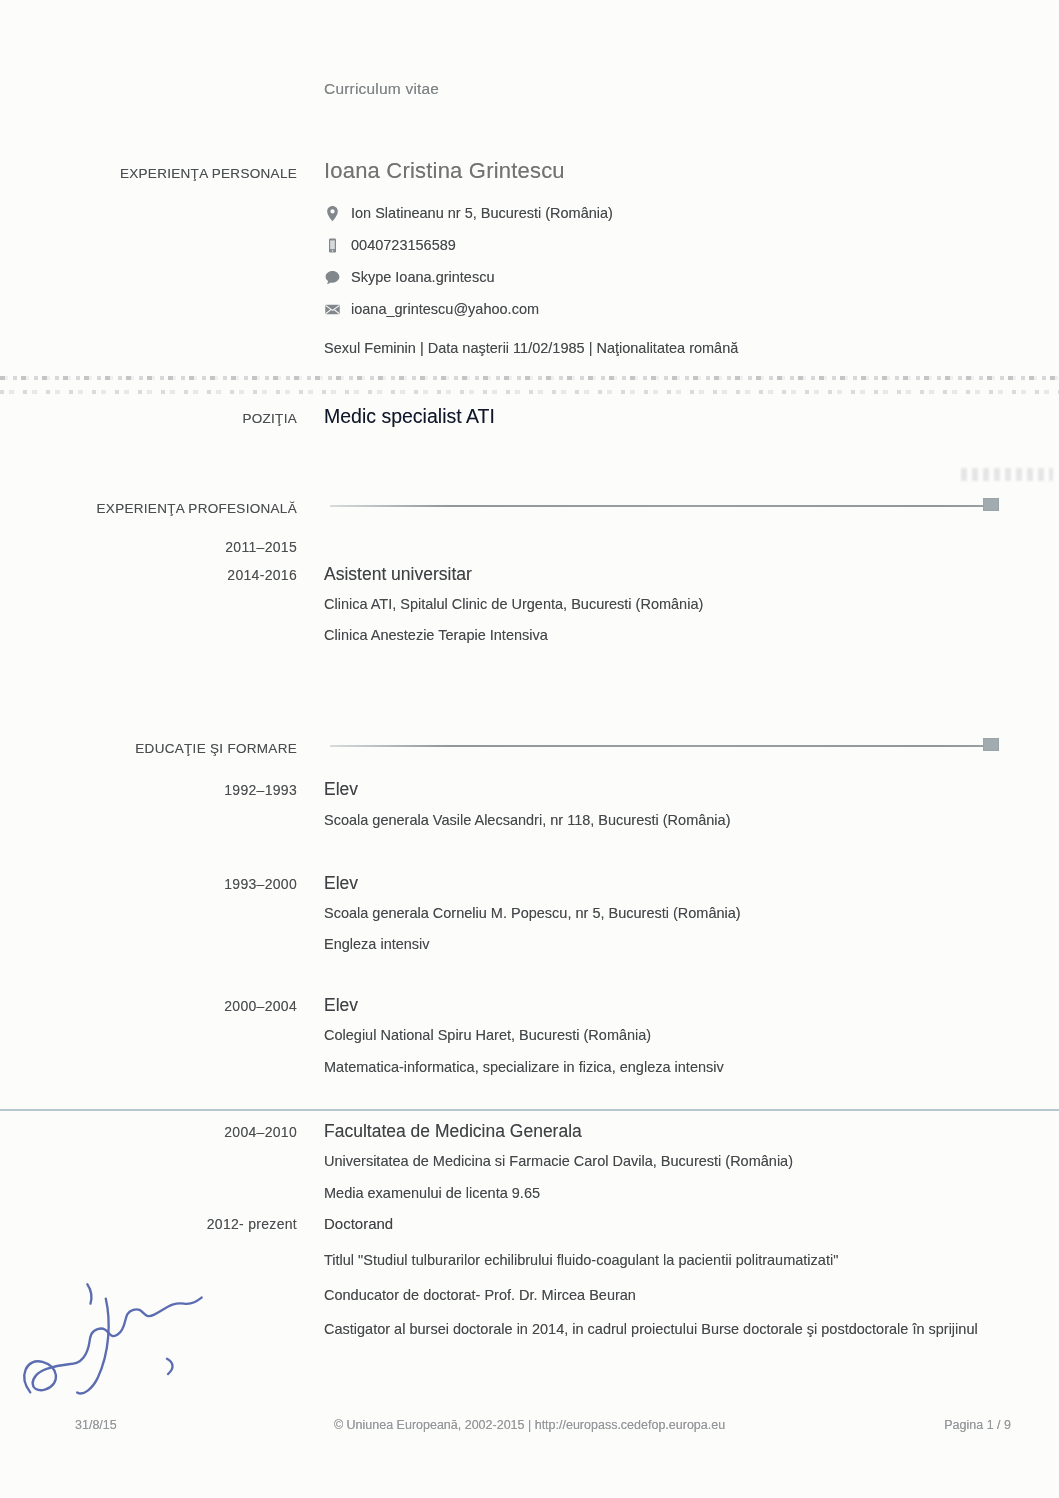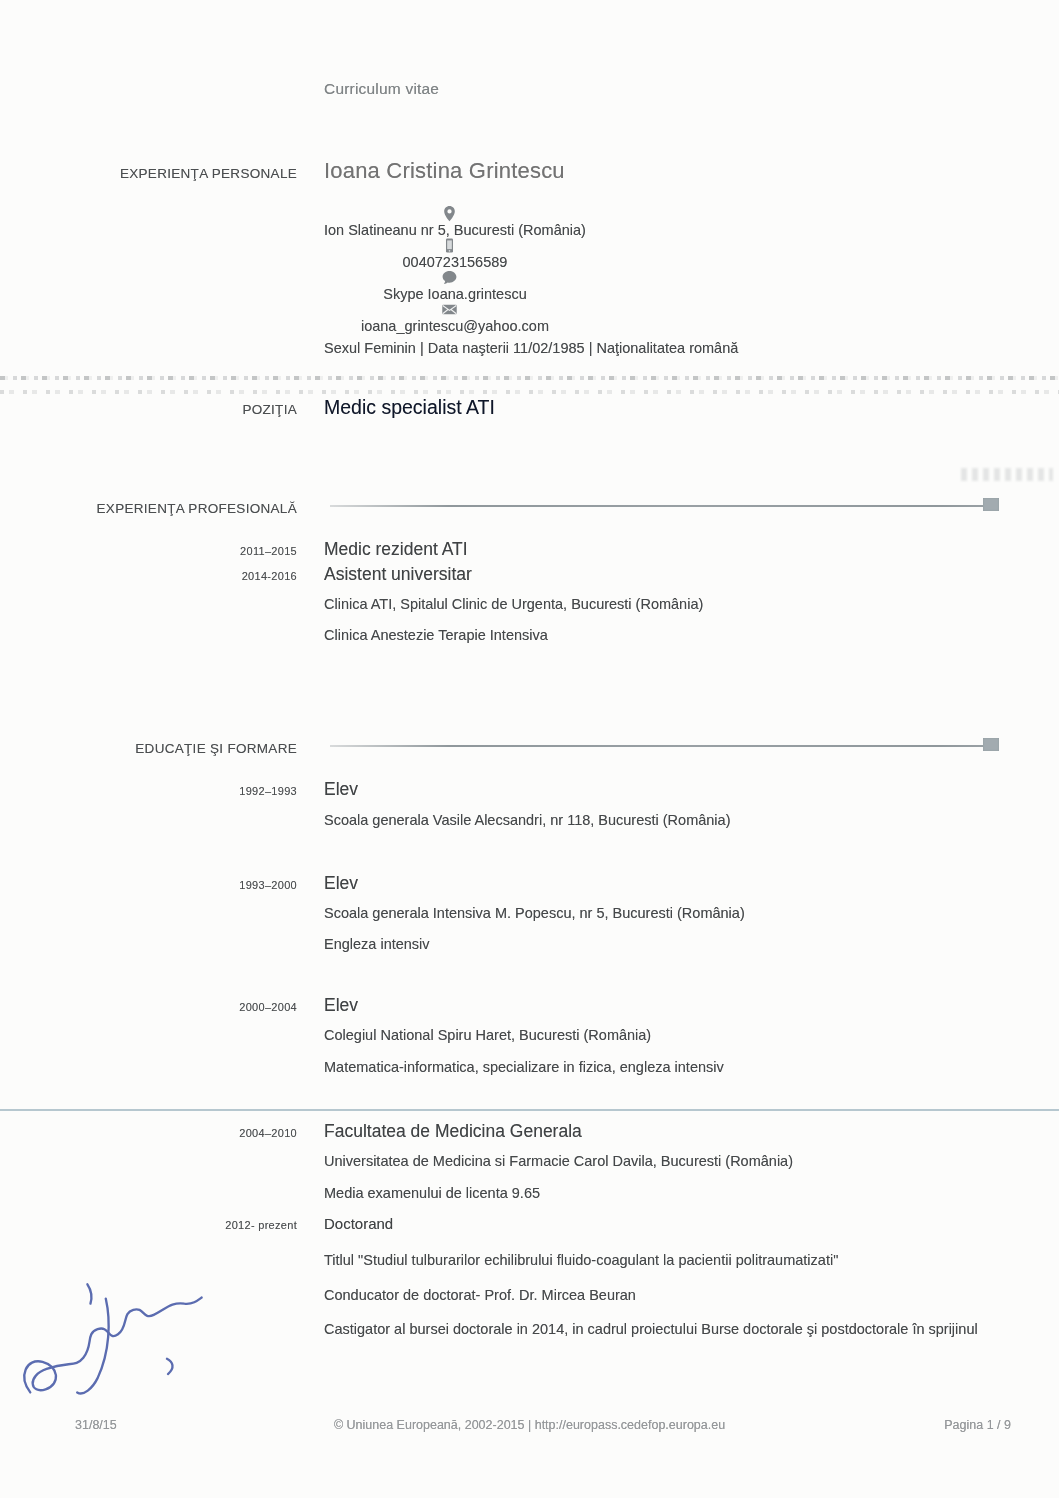--- a/index.html
+++ b/index.html
@@ -15,23 +15,23 @@
   }
   .row { position:absolute; left:0; width:1059px; display:flex; align-items:baseline; }
   .lbl { width:297px; text-align:right; flex-shrink:0; font-size:13.5px; color:#4b4e50; letter-spacing:0.3px; }
   .main { margin-left:27px; flex:1; min-width:0; }
   .cv-header { font-size:15.5px; color:#7f8486; letter-spacing:0.2px; }
   .name { font-size:22px; color:#737373; letter-spacing:0.2px; }
   .pos-value { font-size:19.5px; color:#0f172a; }
   .entry-title { font-size:17.5px; color:#3f4244; }
   .entry-title.small { font-size:15px; }
   .detail { font-size:14.5px; white-space:nowrap; overflow:hidden; }
-  .dates { font-size:11px; }
+  .dates { font-size:14px; }
   .contact-list { position:absolute; left:324px; top:205px; }
-  .contact-row { display:flex; align-items:center; height:32px;flex-direction:column; }
+  .contact-row { display:flex; height:32px; }
   .contact-icon { width:17px; height:17px; margin-right:10px; flex-shrink:0; display:inline-flex; }
   .contact-text { font-size:14.5px; }
   .demographics { position:absolute; left:324px; top:340px; font-size:14.5px; }
   .rule-area { position:relative; height:16px; margin-right:66px; }
   .rule { position:absolute; left:6px; right:4px; top:8px; height:2px;
           background:linear-gradient(90deg,rgba(150,156,160,0.35),#8f979b 18%,#99a0a4 55%,#8f979b 92%,#9aa1a5); }
   .rule-square { position:absolute; right:-6px; top:1px; width:16px; height:13px; background:#a2abb0; box-shadow:inset 0 0 2px #8e979c; }
   .divider { position:absolute; left:0; right:0; top:1109px; height:2px; background:#a9bdc7; opacity:0.85; }
   .noise-band { position:absolute; left:0; right:0; height:4px; filter:blur(0.5px); }
   .noise-1 { top:376px; background:repeating-linear-gradient(90deg, rgba(86,92,96,0.34) 0 5px, rgba(86,92,96,0.08) 5px 8px, rgba(0,0,0,0) 8px 13px, rgba(86,92,96,0.22) 13px 17px, rgba(0,0,0,0) 17px 21px); }
@@ -96,37 +96,36 @@
       </span>
       <span class="contact-text">ioana_grintescu@yahoo.com</span>
     </div>
   </div>
 
   <div class="demographics">Sexul Feminin | Data naşterii 11/02/1985 | Naţionalitatea română</div>
 
   <div class="noise-band noise-1"></div>
   <div class="noise-band noise-2"></div>
 
-  <div class="row" style="top:396px">
+  <div class="row" style="top:405px">
     <div class="lbl">POZIŢIA</div>
     <div class="main pos-value">Medic specialist ATI</div>
   </div>
 
   <div class="row" style="top:497px">
     <div class="lbl">EXPERIENŢA PROFESIONALĂ</div>
     <div class="main rule-area">
       <div class="rule"></div>
       <div class="rule-square"></div>
     </div>
   </div>
   <div class="scan-smudge"></div>
 
   <div class="row" style="top:539px">
     <div class="lbl dates">2011–2015</div>
-    <div class="main entry-title">Medic rezident ATI</div>
   </div>
   <div class="row" style="top:564px">
     <div class="lbl dates">2014-2016</div>
     <div class="main entry-title">Asistent universitar</div>
   </div>
   <div class="row" style="top:596px">
     <div class="lbl"></div>
     <div class="main detail">Clinica ATI, Spitalul Clinic de Urgenta, Bucuresti (România)</div>
   </div>
   <div class="row" style="top:627px">
@@ -150,21 +149,21 @@
     <div class="lbl"></div>
     <div class="main detail">Scoala generala Vasile Alecsandri, nr 118, Bucuresti (România)</div>
   </div>
 
   <div class="row" style="top:873px">
     <div class="lbl dates">1993–2000</div>
     <div class="main entry-title">Elev</div>
   </div>
   <div class="row" style="top:905px">
     <div class="lbl"></div>
-    <div class="main detail">Scoala generala Intensiva M. Popescu, nr 5, Bucuresti (România)</div>
+    <div class="main detail">Scoala generala Corneliu M. Popescu, nr 5, Bucuresti (România)</div>
   </div>
   <div class="row" style="top:936px">
     <div class="lbl"></div>
     <div class="main detail">Engleza intensiv</div>
   </div>
 
   <div class="row" style="top:995px">
     <div class="lbl dates">2000–2004</div>
     <div class="main entry-title">Elev</div>
   </div>

